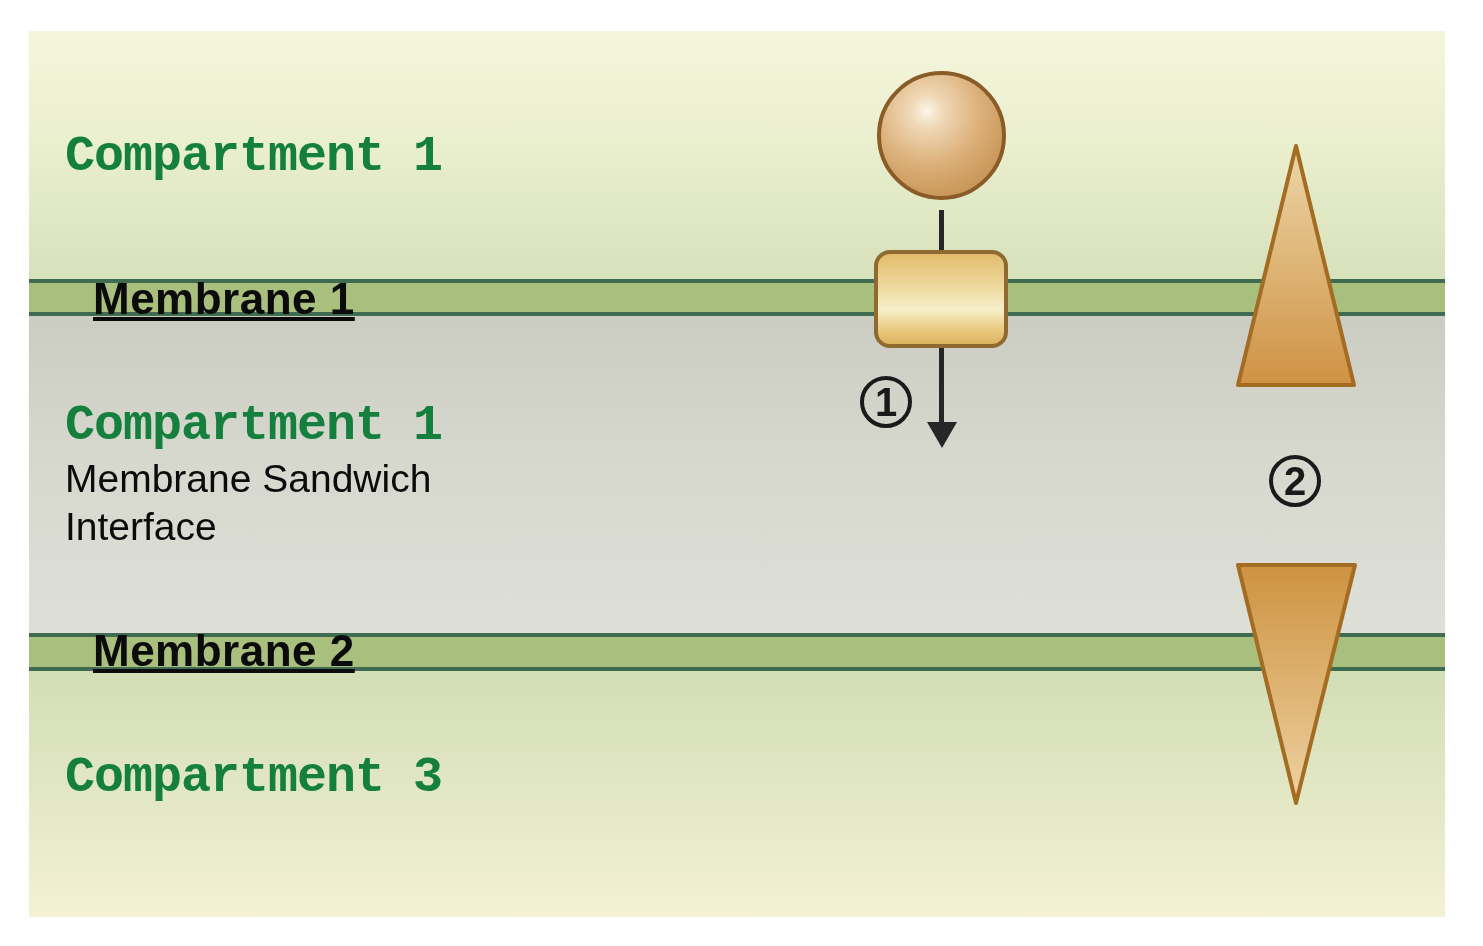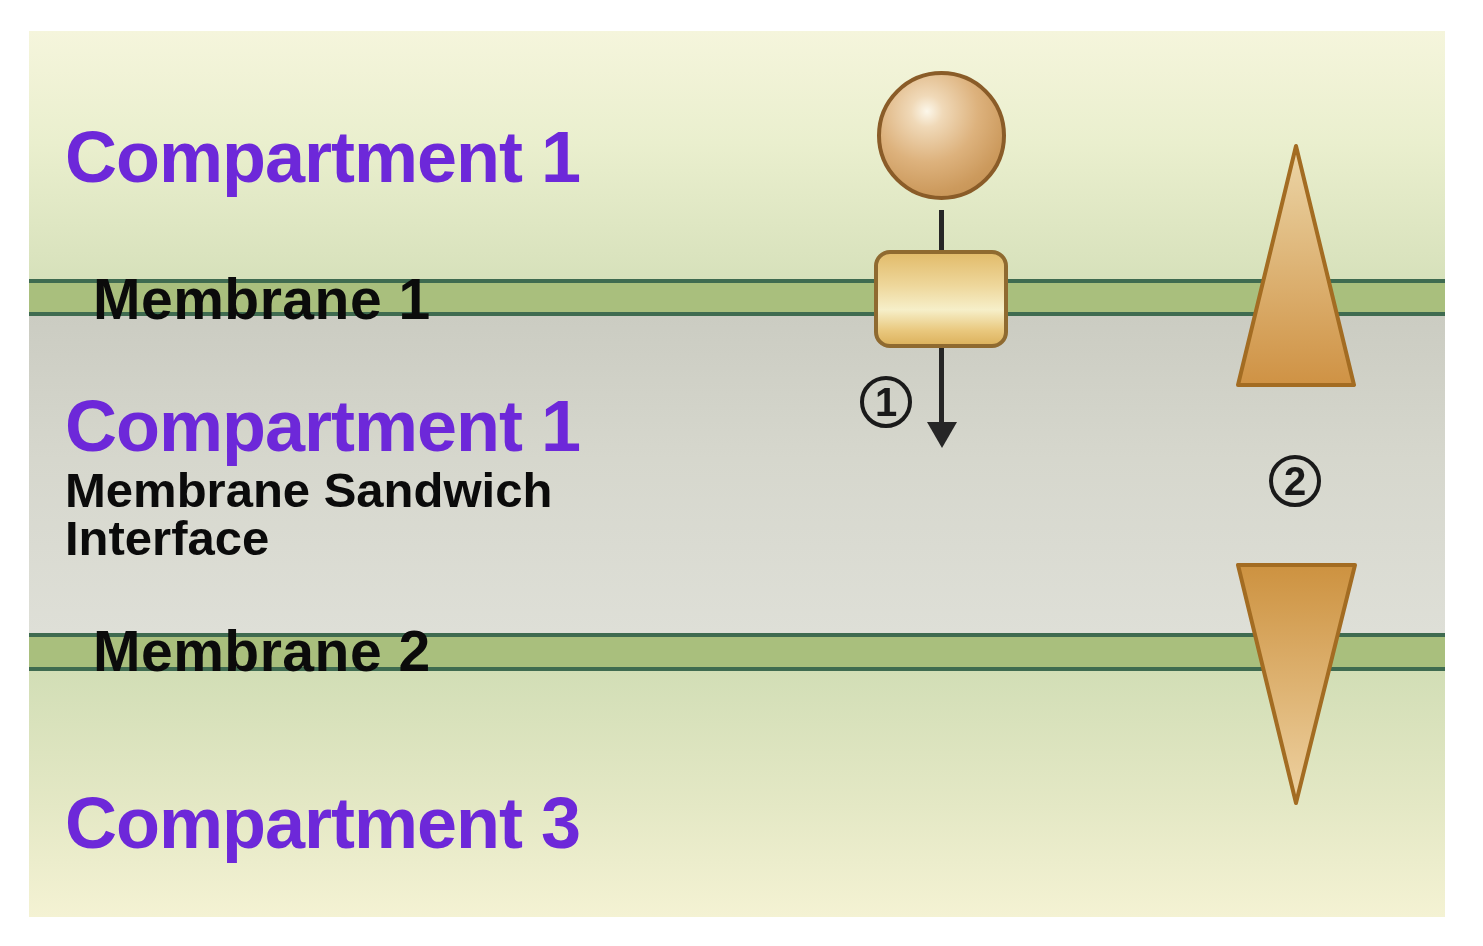--- a/index.html
+++ b/index.html
@@ -41,44 +41,45 @@
     background: #a9bf7d;
     border-top: 4px solid #3f6b50;
     border-bottom: 4px solid #3f6b50;
   }
   .mem1 { top: 248px; height: 37px; }
   .mem2 { top: 602px; height: 38px; }
 
   .heading {
     position: absolute;
     font-weight: 700;
-    font-size: 72px;
+    font-size: 50px;
     line-height: 62px;
     letter-spacing: -1px;
-    color: #6d28d9;
+    color: #15803d;
     white-space: nowrap;
+    font-family: Liberation Mono, monospace;
   }
   .mem-label {
     position: absolute;
     font-weight: 700;
-    font-size: 57px;
+    font-size: 44px;
     line-height: 44px;
     letter-spacing: 0.5px;
     color: #0b0b0b;
     white-space: nowrap;
+    text-decoration: underline;
   }
   .subtitle {
     position: absolute;
-    font-weight: 700;
-    font-size: 49px;
+    font-weight: 400;
+    font-size: 39px;
     line-height: 48px;
     letter-spacing: 0px;
     color: #0b0b0b;
     white-space: nowrap;
-    margin-top: 11px;
   }
 
   .sphere {
     position: absolute;
     left: 848px; top: 40px;
     width: 121px; height: 121px;
     border: 4px solid #8a5c28;
     border-radius: 50%;
     background: radial-gradient(circle at 38% 30%,
       #fcf7ea 0%, #f0d9b8 14%, #ddb27d 45%, #cc9a5d 72%, #bf8c4d 100%);
@@ -178,16 +179,16 @@
 
     <div class="heading" style="left:36px; top:364px;">Compartment 1</div>
 
     <div class="subtitle" style="left:36px; top:424px;">
       <div>Membrane Sandwich</div>
       <div>Interface</div>
     </div>
 
     <div class="mem-label" style="left:64px; top:598px;text-align:center;">Membrane 2</div>
 
-    <div class="heading" style="left:36px; top:761px;">Compartment 3</div>
+    <div class="heading" style="left:36px; top:716px;">Compartment 3</div>
 
   </div>
 </div>
 
 </body></html>

